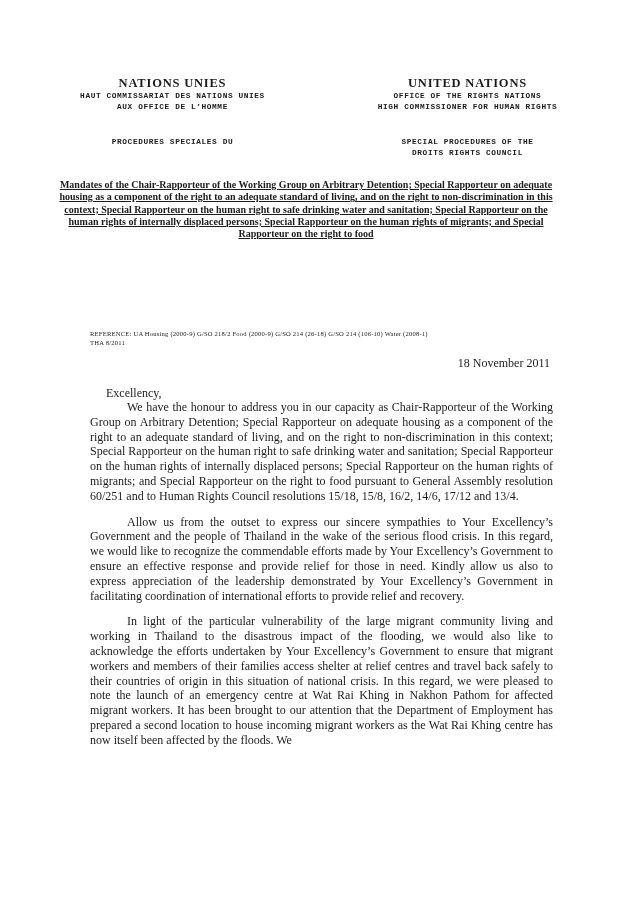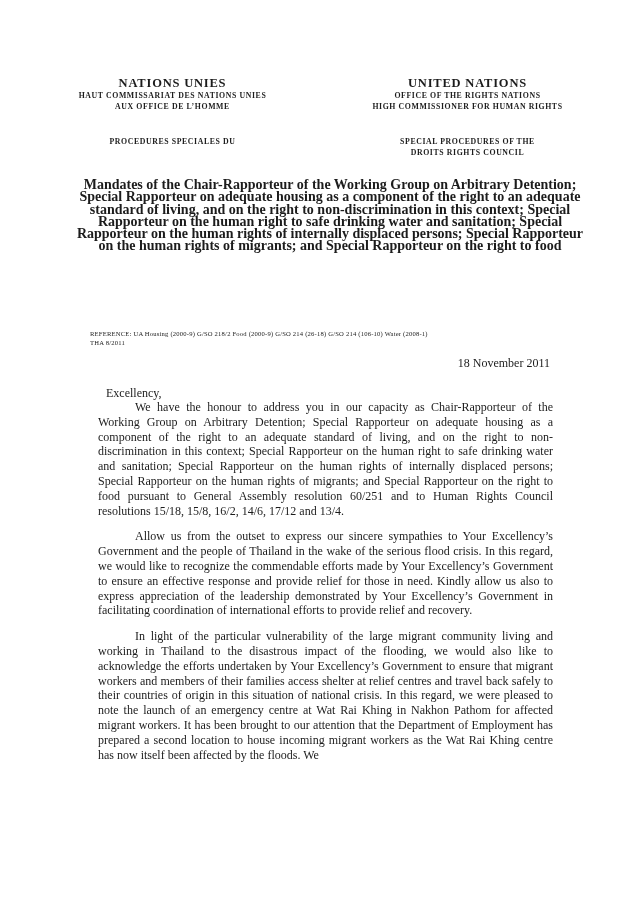--- a/index.html
+++ b/index.html
@@ -29,32 +29,34 @@
   .lh-org {
     font-size: 12.5px;
     letter-spacing: 0.8px;
     line-height: 14px;
     margin-bottom: 1px;
   }
   .lh-sub {
     font-size: 7.8px;
     letter-spacing: 0.6px;
     line-height: 10.5px;
+    font-family: Liberation Mono, monospace;
   }
   .lh-gap { height: 25px; }
   
   .mandates {
     position: absolute;
     top: 179px;
-    left: 75px;
+    left: 51px;
     width: 510px;
     text-align: center;
     font-weight: bold;
-    font-size: 14px;
+    font-size: 10px;
     line-height: 12.3px;
+    text-decoration: underline;
   }
   
   .reference {
     position: absolute;
     top: 329px;
     left: 90px;
     width: 430px;
     font-size: 6.6px;
     line-height: 9px;
     letter-spacing: 0.2px;
@@ -79,21 +81,21 @@
   .body-text {
     position: absolute;
     top: 400px;
     left: 90px;
     width: 463px;
     font-size: 12px;
     line-height: 14.8px;
     text-align: justify;
   }
   .body-text p {
-    margin: 0 0 11px 8px;
+    margin: 0 0 11px 0;
     text-indent: 37px;
   }
 </style>
 </head>
 <body>
 
 <div class="page">
 
   <div class="letterhead-col left">
     <div class="lh-org">NATIONS UNIES</div>

